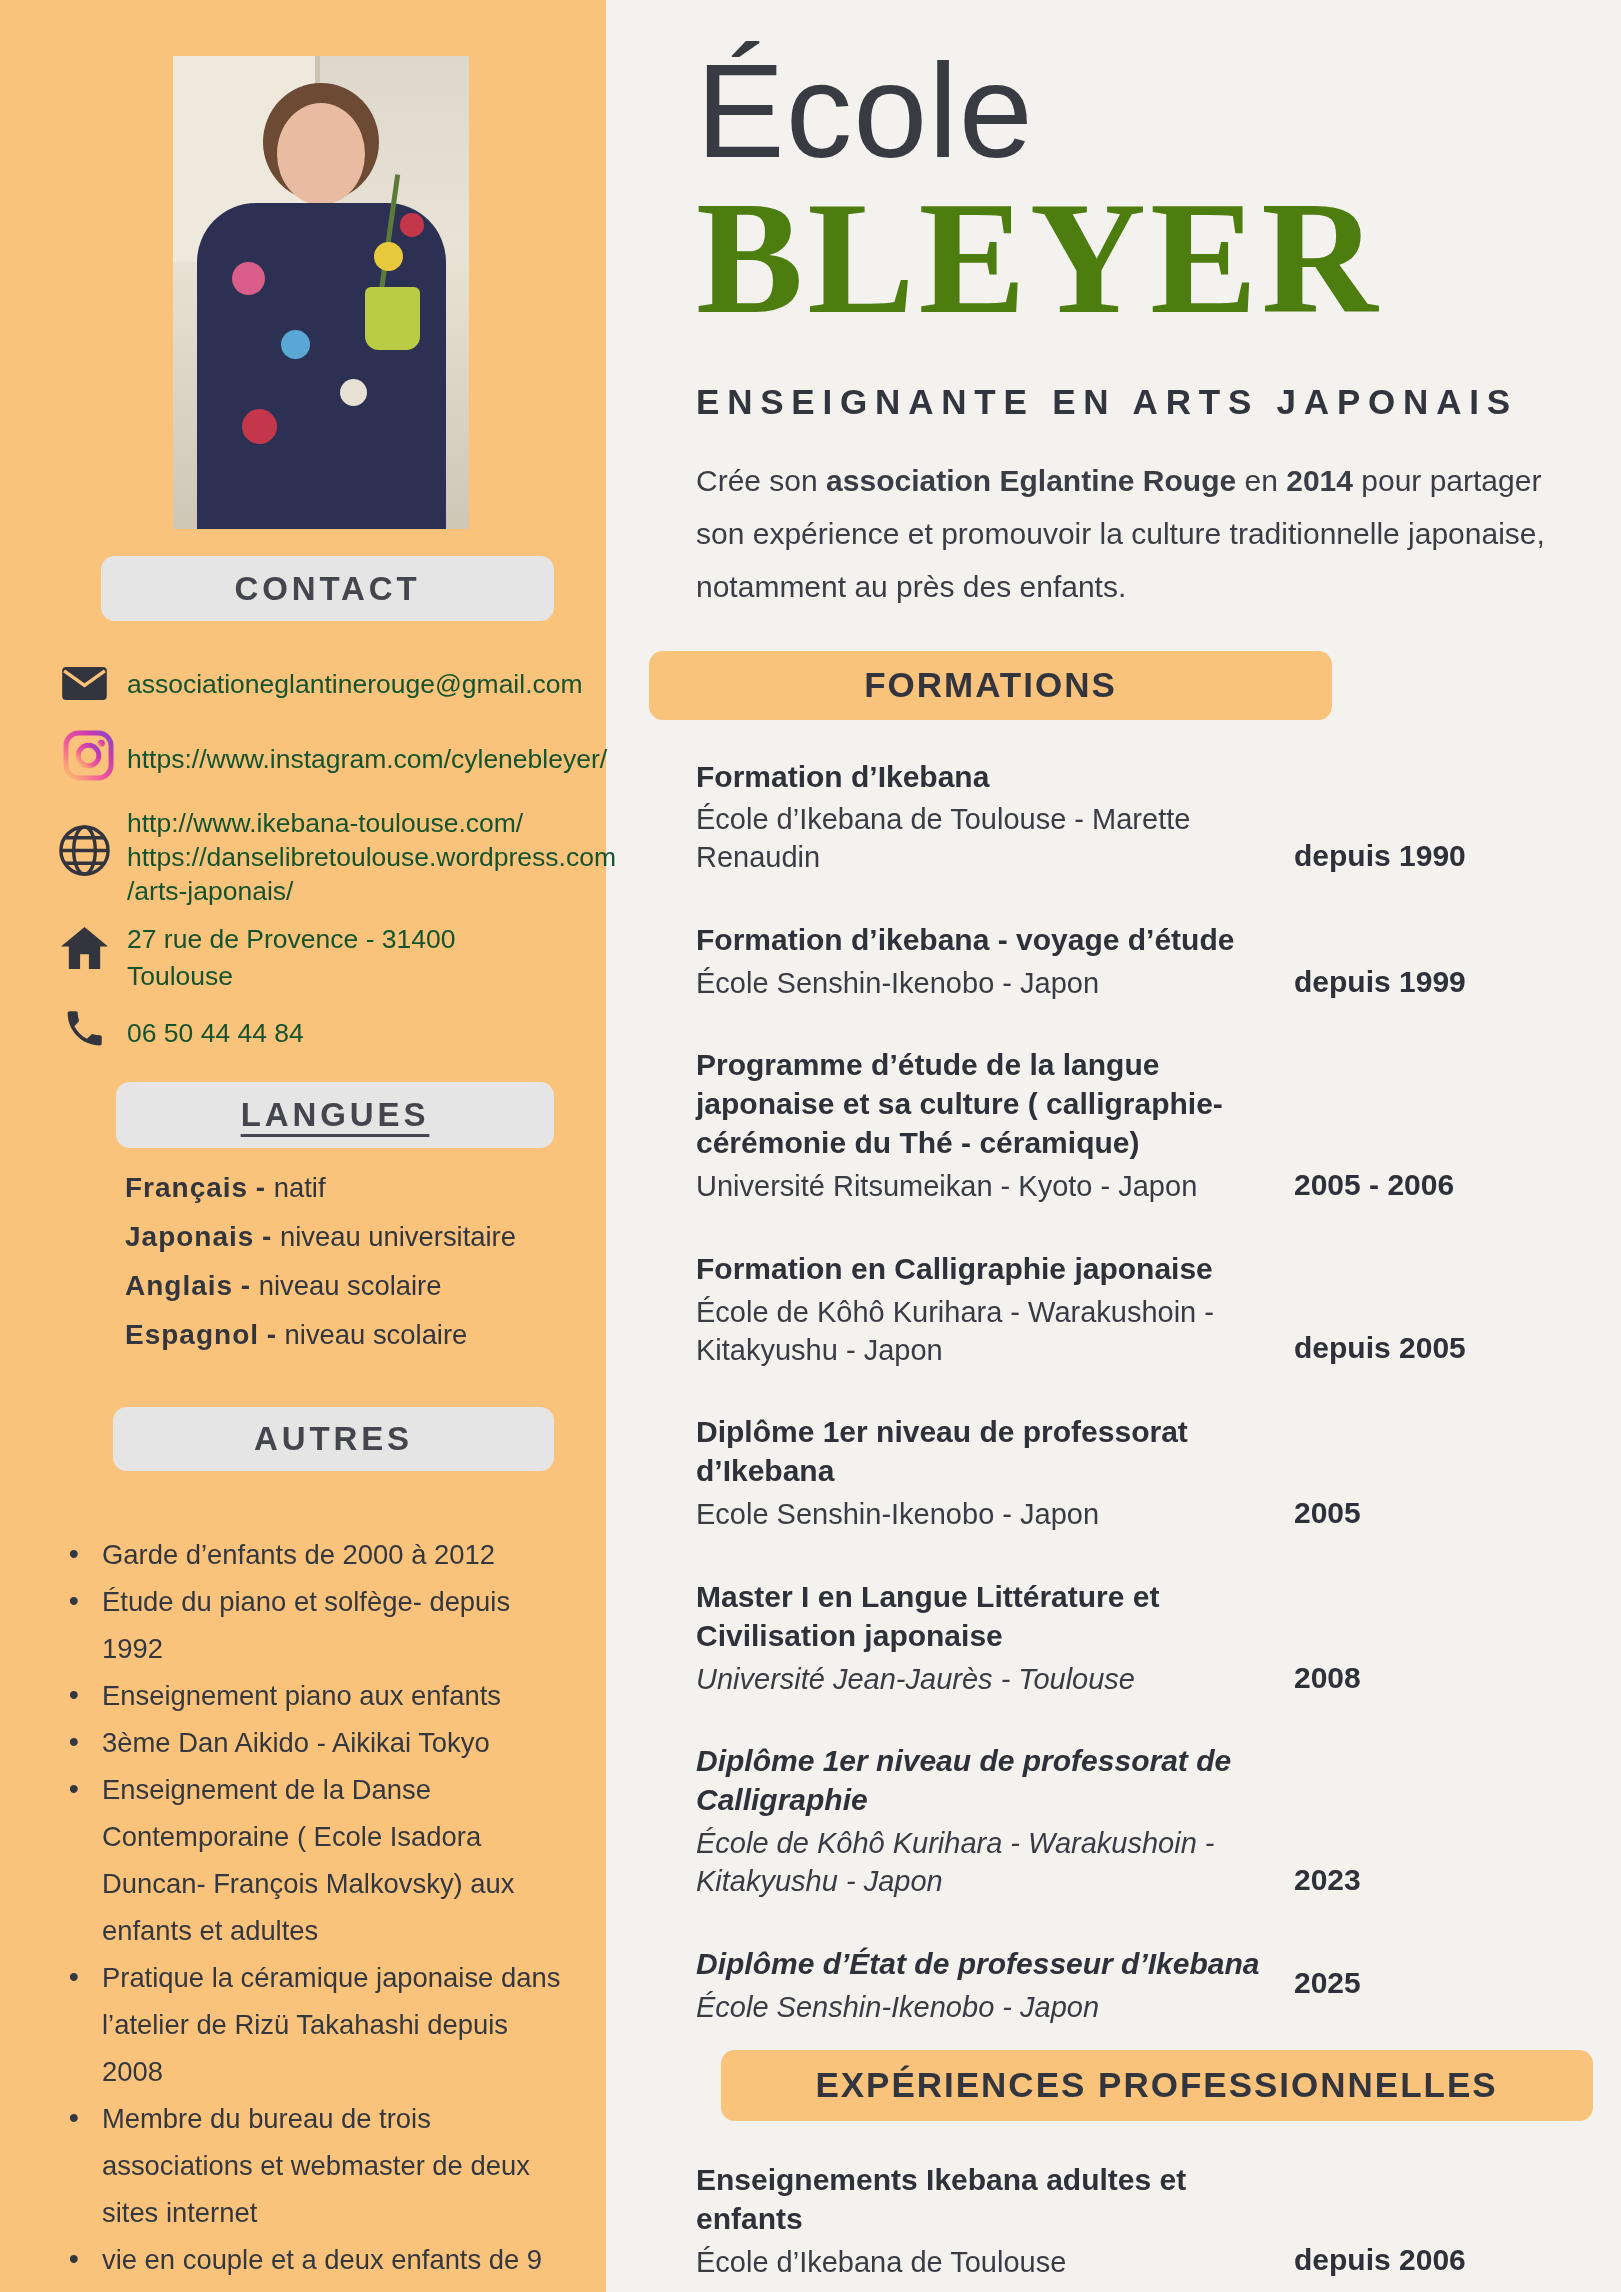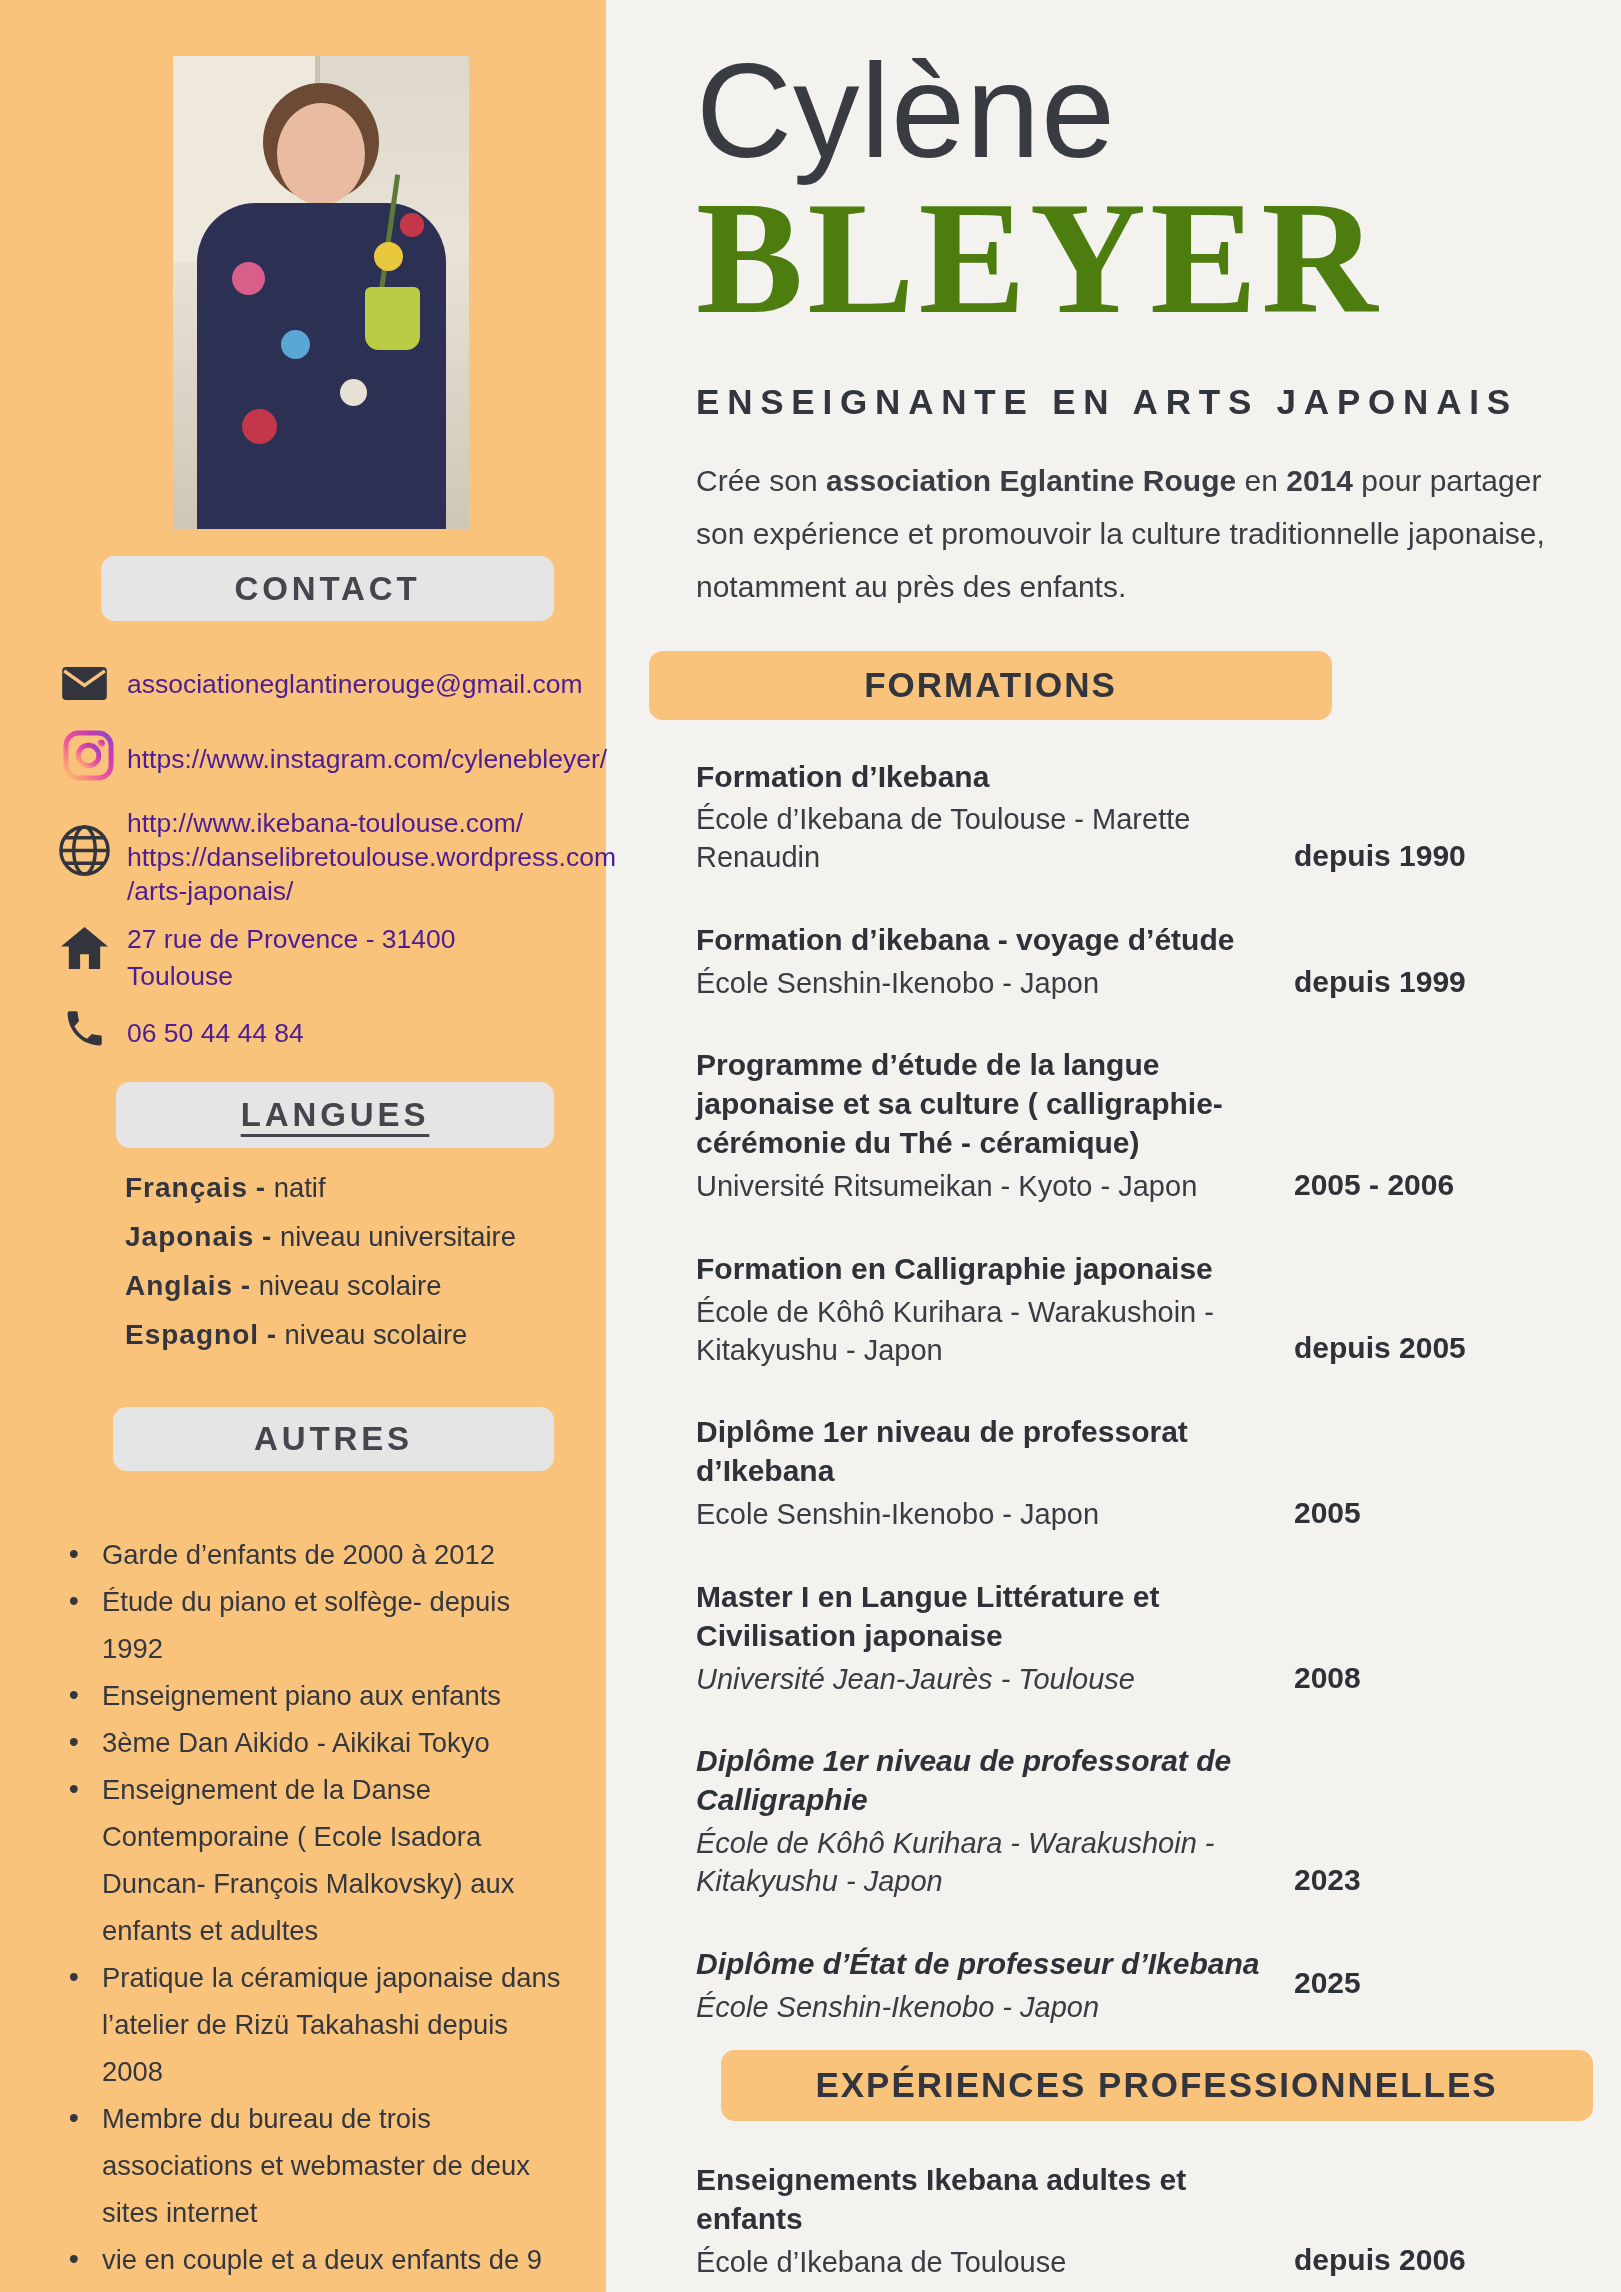--- a/index.html
+++ b/index.html
@@ -31,21 +31,21 @@
   .side-box {
     position:absolute; background:#e5e5e5; border-radius:13.7px;
     display:flex; align-items:center; justify-content:center;
     font-weight:bold; color:#45464d; font-size:33px; letter-spacing:3.9px;
   }
   .box-contact { left:101px; top:556px; width:453px; height:65px; }
   .box-langues { left:116px; top:1082px; width:438px; height:66px; }
   .box-langues span { text-decoration:underline; text-underline-offset:7.8px; text-decoration-thickness:2.9px; }
   .box-autres  { left:113px; top:1407px; width:441px; height:64px; }
   .c-icon { position:absolute; }
-  .c-text { position:absolute; font-size:26.5px; color:#4c1d95; line-height:34px; }
+  .c-text { position:absolute; font-size:26.5px; color:#14532d; line-height:34px; }
   .langues-list { position:absolute; left:125px; top:1172px; width:461px; font-size:27.4px; }
   .langues-list .lrow { height:49px; }
   .langues-list b { font-size:28px; letter-spacing:1px; }
   .autres-list { position:absolute; left:61px; top:1531px; width:502px; font-size:27.4px; color:#35373f; }
   .autres-list li { list-style:none; padding-left:41px; position:relative; line-height:47px; }
   .autres-list li::before { content:"•"; position:absolute; left:7.8px; top:0; font-size:29px; }
   
   .main { position:absolute; left:606px; top:0; width:1015px; padding:37px 33px 0 90px; }
   .first-name { font-size:133px; font-weight:300; letter-spacing:1px; line-height:1.12; color:#393b42; }
   .last-name  { font-family:"Liberation Serif", serif; font-size:161px; font-weight:bold; letter-spacing:3.9px; line-height:1.0; margin-top:-7.8px; color:#4d7c0f; }
@@ -186,21 +186,21 @@
     <li>3ème Dan Aikido - Aikikai Tokyo</li>
     <li>Enseignement de la Danse Contemporaine ( Ecole Isadora Duncan- François Malkovsky) aux enfants et adultes</li>
     <li>Pratique la céramique japonaise dans l’atelier de Rizü Takahashi depuis 2008</li>
     <li>Membre du bureau de trois associations et webmaster de deux sites internet</li>
     <li>vie en couple et a deux enfants de 9 et 13 ans</li>
   </ul>
 </div>
 
 <div class="main">
 
-  <div class="first-name">Cylène</div>
+  <div class="first-name">École</div>
   <div class="last-name">BLEYER</div>
   <div class="subtitle">ENSEIGNANTE EN ARTS JAPONAIS</div>
 
   <p class="intro"><span>Crée son </span><b>association Eglantine Rouge</b><span> en </span><b>2014</b><span> pour partager son expérience et promouvoir la culture traditionnelle japonaise, notamment au près des enfants.</span></p>
 
   <div class="banner banner-formations">
     <span>FORMATIONS</span>
   </div>
 
   <div class="f-list">

